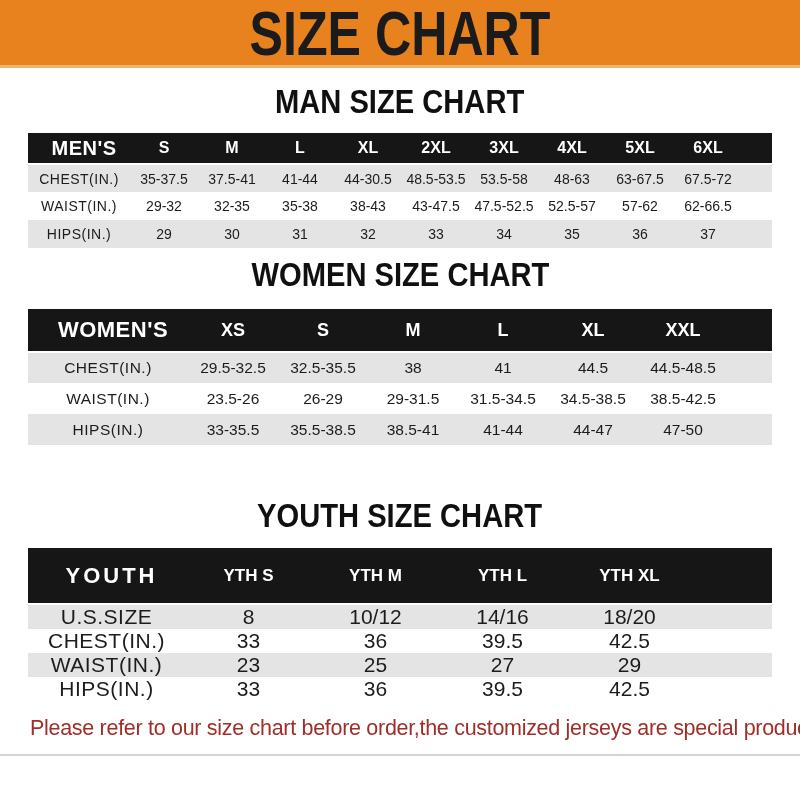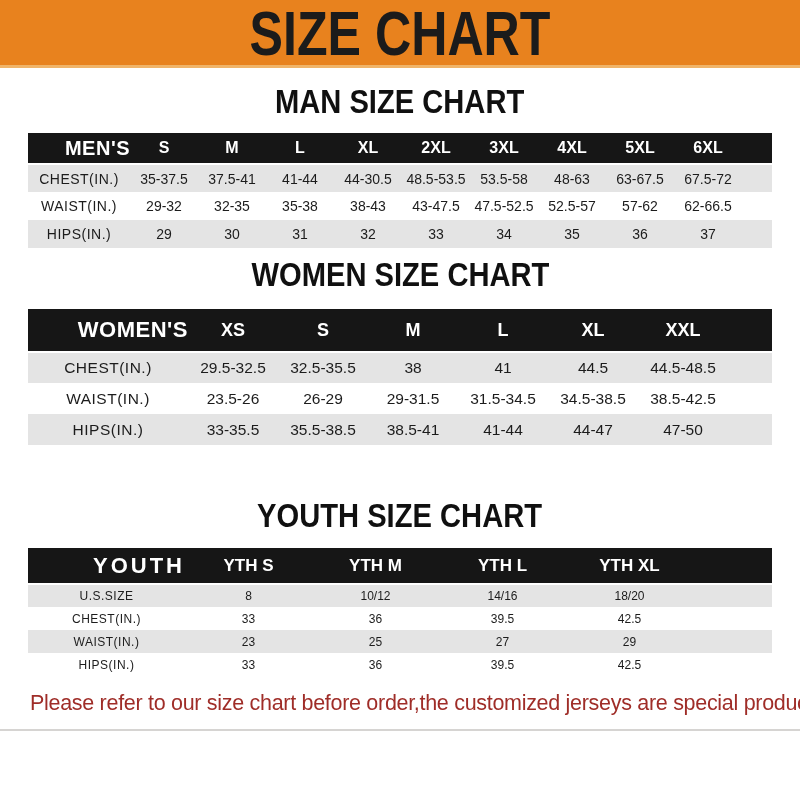--- a/index.html
+++ b/index.html
@@ -55,21 +55,21 @@
   .size-table thead th {
     background: #161616;
     color: #ffffff;
     border-bottom: 2px solid #ffffff;
     text-align: center;
     font-weight: bold;
     white-space: nowrap;
     overflow: hidden;
   }
   .size-table th.corner-label {
-    text-align: right;
+    text-align: center;
     padding-left: 10px;
   }
   .size-table tbody td {
     text-align: center;
     color: #1c1c1c;
     white-space: nowrap;
     overflow: hidden;
   }
   .size-table tbody tr:nth-child(odd) td  { background: #e4e4e4; }
   .size-table tbody tr:nth-child(even) td { background: #ffffff; }
@@ -79,23 +79,23 @@
   #table-men thead th { height: 31px; font-size: 16px; }
   #table-men th.corner-label { font-size: 20px; letter-spacing: 0.5px; }
   #table-men tbody td { height: 28px; font-size: 14px; }
 
   
   #table-women thead th { height: 43px; font-size: 18px; margin-top: 32px; }
   #table-women th.corner-label { font-size: 22px; letter-spacing: 0.5px; }
   #table-women tbody td { height: 31px; font-size: 15.5px; }
 
   
-  #table-youth thead th { height: 36px; font-size: 17px; }
+  #table-youth thead th { height: 56px; font-size: 17px; }
   #table-youth th.corner-label { font-size: 22px; letter-spacing: 3px; }
-  #table-youth tbody td { height: 23px; font-size: 12px; }
+  #table-youth tbody td { height: 23px; font-size: 21px; }
 
   
   .footer-note {
     margin-top: 11px;
     padding-left: 30px;
     padding-bottom: 9px;
     border-bottom: 2px solid #d6d4d2;
   }
   .footer-note p {
     font-size: 21.5px;

